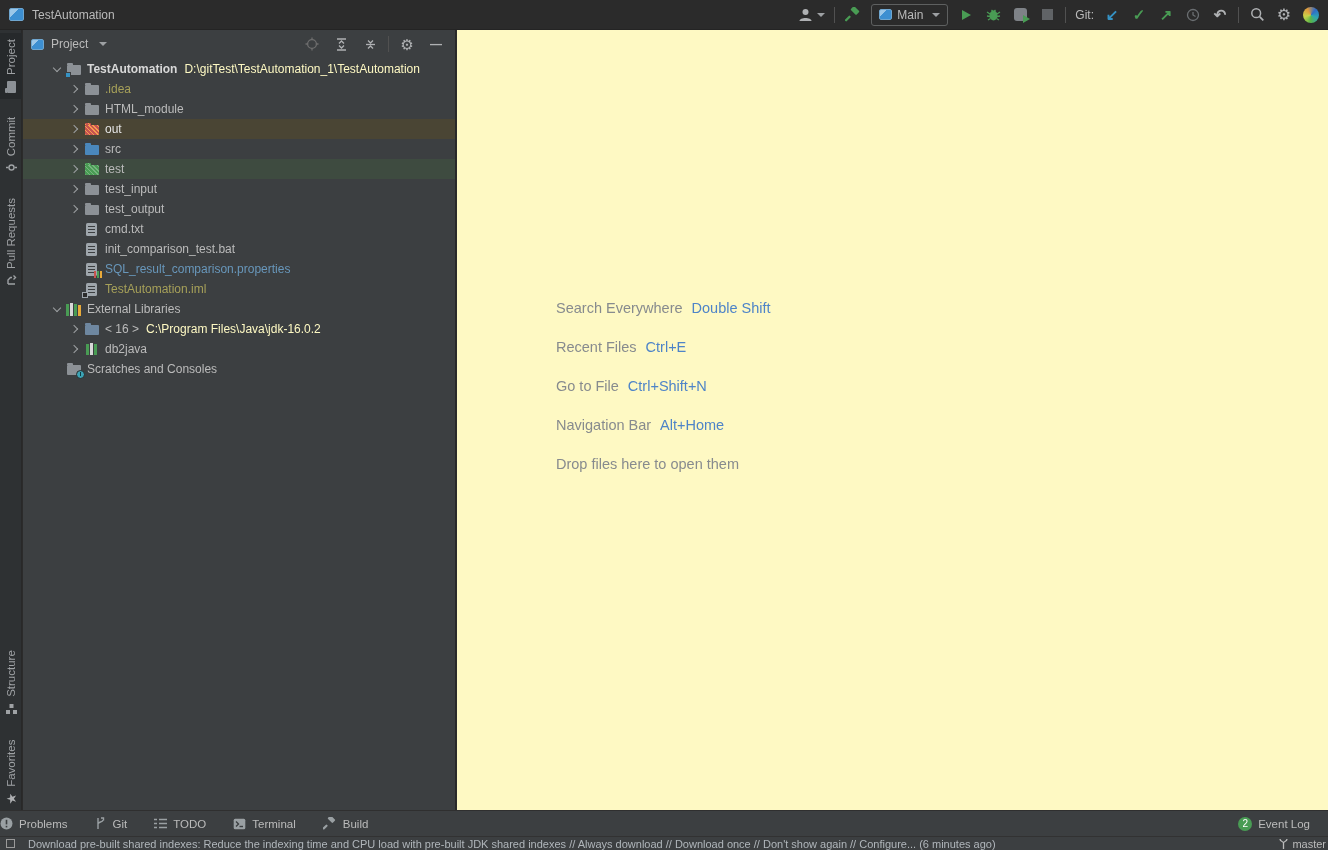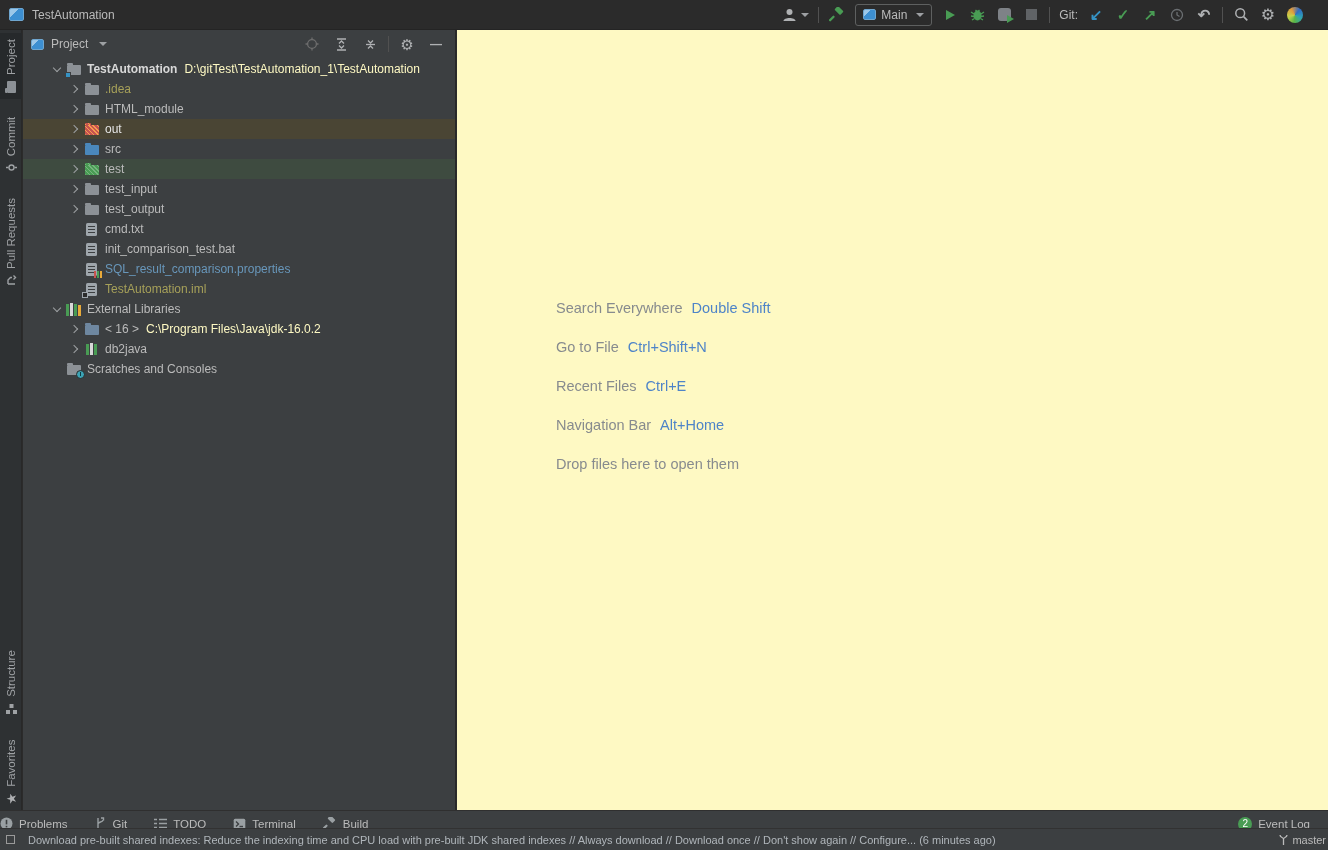--- a/index.html
+++ b/index.html
@@ -7,21 +7,21 @@
   body { background:#2b2b2b; font-family:"Liberation Sans", sans-serif; color:#bbbbbb; position:relative; font-size:12px; }
 
   
   .titlebar { position:absolute; top:0; left:0; right:0; height:30px; background:#2b2b2b; display:flex; align-items:center; border-bottom:1px solid #242424; }
   .title-left { display:flex; align-items:center; gap:8px; padding-left:9px; }
   .appicon { width:15px; height:13px; border-radius:2px; background:linear-gradient(135deg,#9cc7e8 0 34%,#3d8fd1 34%); border:1px solid #6fa6cf; }
   .appicon.sm { width:13px; height:11px; }
   .title-text { color:#bbbbbb; }
 
   
-  .toolbar { margin-left:auto; display:flex; align-items:center; gap:9px; padding-right:24px; height:100%; }
+  .toolbar { margin-left:auto; display:flex; align-items:center; gap:9px; padding-right:8px; height:100%; }
   .tbtn { display:flex; align-items:center; justify-content:center; min-width:18px; height:20px; cursor:default; }
   .vsep { width:1px; height:16px; background:#515151; }
   .caret { width:0; height:0; border-left:4px solid transparent; border-right:4px solid transparent; border-top:4px solid #9da0a3; display:inline-block; margin-left:4px; }
   .runbox { display:flex; align-items:center; gap:5px; border:1px solid #5e6060; border-radius:3px; padding:2px 7px; height:22px; }
   .play { width:0; height:0; border-top:5.5px solid transparent; border-bottom:5.5px solid transparent; border-left:9px solid #499c54; }
   .stop-sq { width:11px; height:11px; background:#606366; }
   .uni { font-size:15px; line-height:1; font-weight:bold; }
   .u-blue { color:#3592c4; } .u-green { color:#499c54; } .u-gray { color:#afb1b3; }
   .gear { font-size:16px; color:#afb1b3; line-height:1; }
   .sphere { width:16px; height:16px; border-radius:50%; background:conic-gradient(from 40deg,#2e6bc8,#2ea3b4,#58b548,#c8d24a,#e09a3c,#2e6bc8); }
@@ -86,21 +86,21 @@
   .drop-hint { color:#878b8e; font-size:14.5px; }
 
   
   .toolwindow-bar { position:absolute; left:0; right:0; bottom:14px; height:26px; background:#3c3f41; border-top:1px solid #2f2f2f; display:flex; align-items:center; font-size:11.5px; }
   .tw-items { display:flex; align-items:center; gap:27px; }
   .tw-item { display:flex; align-items:center; gap:6px; color:#bbbbbb; cursor:default; }
   .tw-right { margin-left:auto; display:flex; align-items:center; gap:6px; padding-right:18px; }
   .badge { width:14px; height:14px; border-radius:50%; background:#499c54; color:#fff; font-size:10px; display:flex; align-items:center; justify-content:center; }
 
   
-  .statusbar { position:absolute; left:0; right:0; bottom:0; height:22px; background:#3c3f41; border-top:1px solid #323232; display:flex; align-items:center; font-size:11px; color:#b0b6bb; }
+  .statusbar { position:absolute; left:0; right:0; bottom:0; height:14px; background:#3c3f41; border-top:1px solid #323232; display:flex; align-items:center; font-size:11px; color:#b0b6bb; }
   .sb-icon { width:9px; height:9px; border:1px solid #9a9a9a; margin-left:6px; flex:none; }
   .sb-msg { margin-left:13px; white-space:nowrap; overflow:hidden; }
   .sb-right { margin-left:auto; display:flex; align-items:center; gap:4px; padding-right:2px; color:#bbbbbb; }
 
   svg { display:block; }
 </style>
 </head>
 <body>
 
 <div class="titlebar">
@@ -386,26 +386,26 @@
   </div>
 </div>
 
 <div class="editor">
   <div class="hints">
     <div class="hint-line">
       <span class="hint-label">Search Everywhere</span>
       <span class="hint-keys">Double Shift</span>
     </div>
     <div class="hint-line">
+      <span class="hint-label">Recent Files</span>
+      <span class="hint-keys">Ctrl+E</span>
+    </div>
+    <div class="hint-line">
       <span class="hint-label">Go to File</span>
       <span class="hint-keys">Ctrl+Shift+N</span>
-    </div>
-    <div class="hint-line">
-      <span class="hint-label">Recent Files</span>
-      <span class="hint-keys">Ctrl+E</span>
     </div>
     <div class="hint-line">
       <span class="hint-label">Navigation Bar</span>
       <span class="hint-keys">Alt+Home</span>
     </div>
     <div class="hint-line">
       <span class="drop-hint">Drop files here to open them</span>
     </div>
   </div>
 </div>

